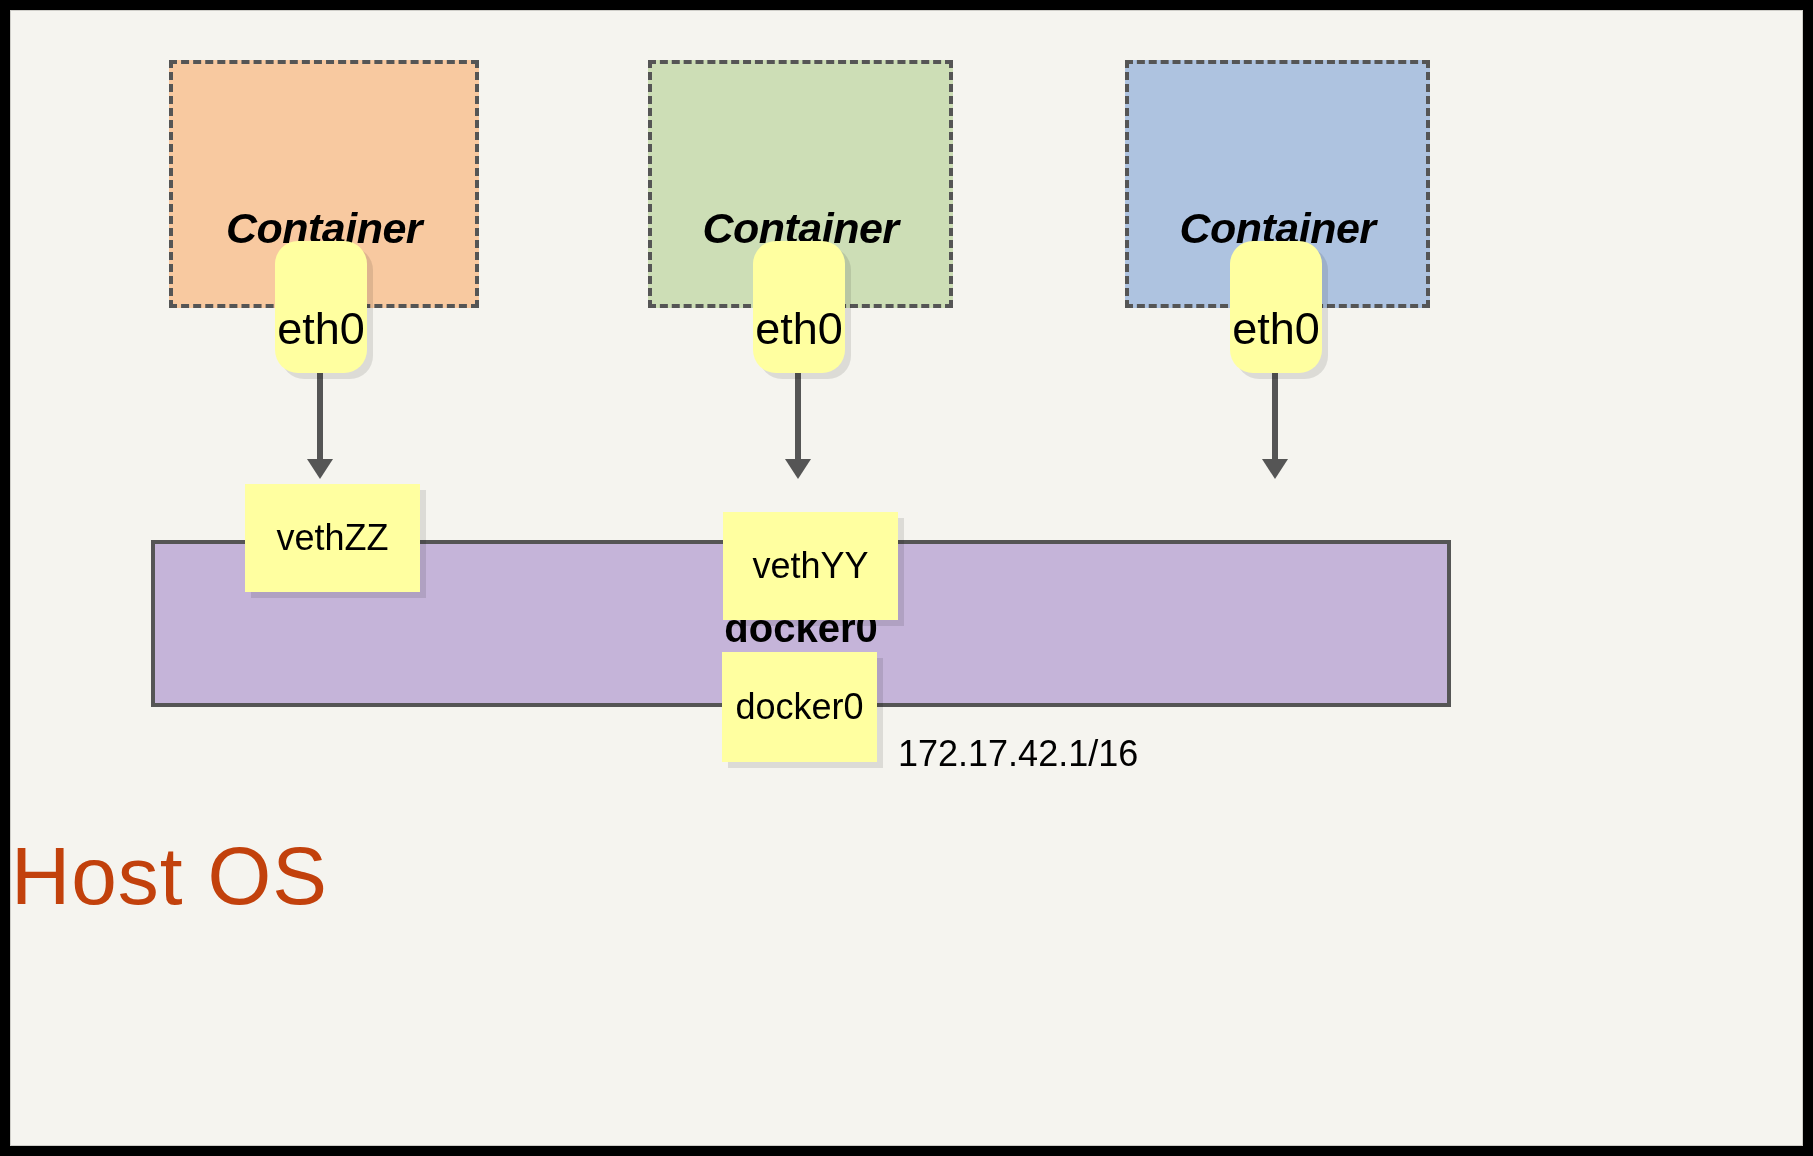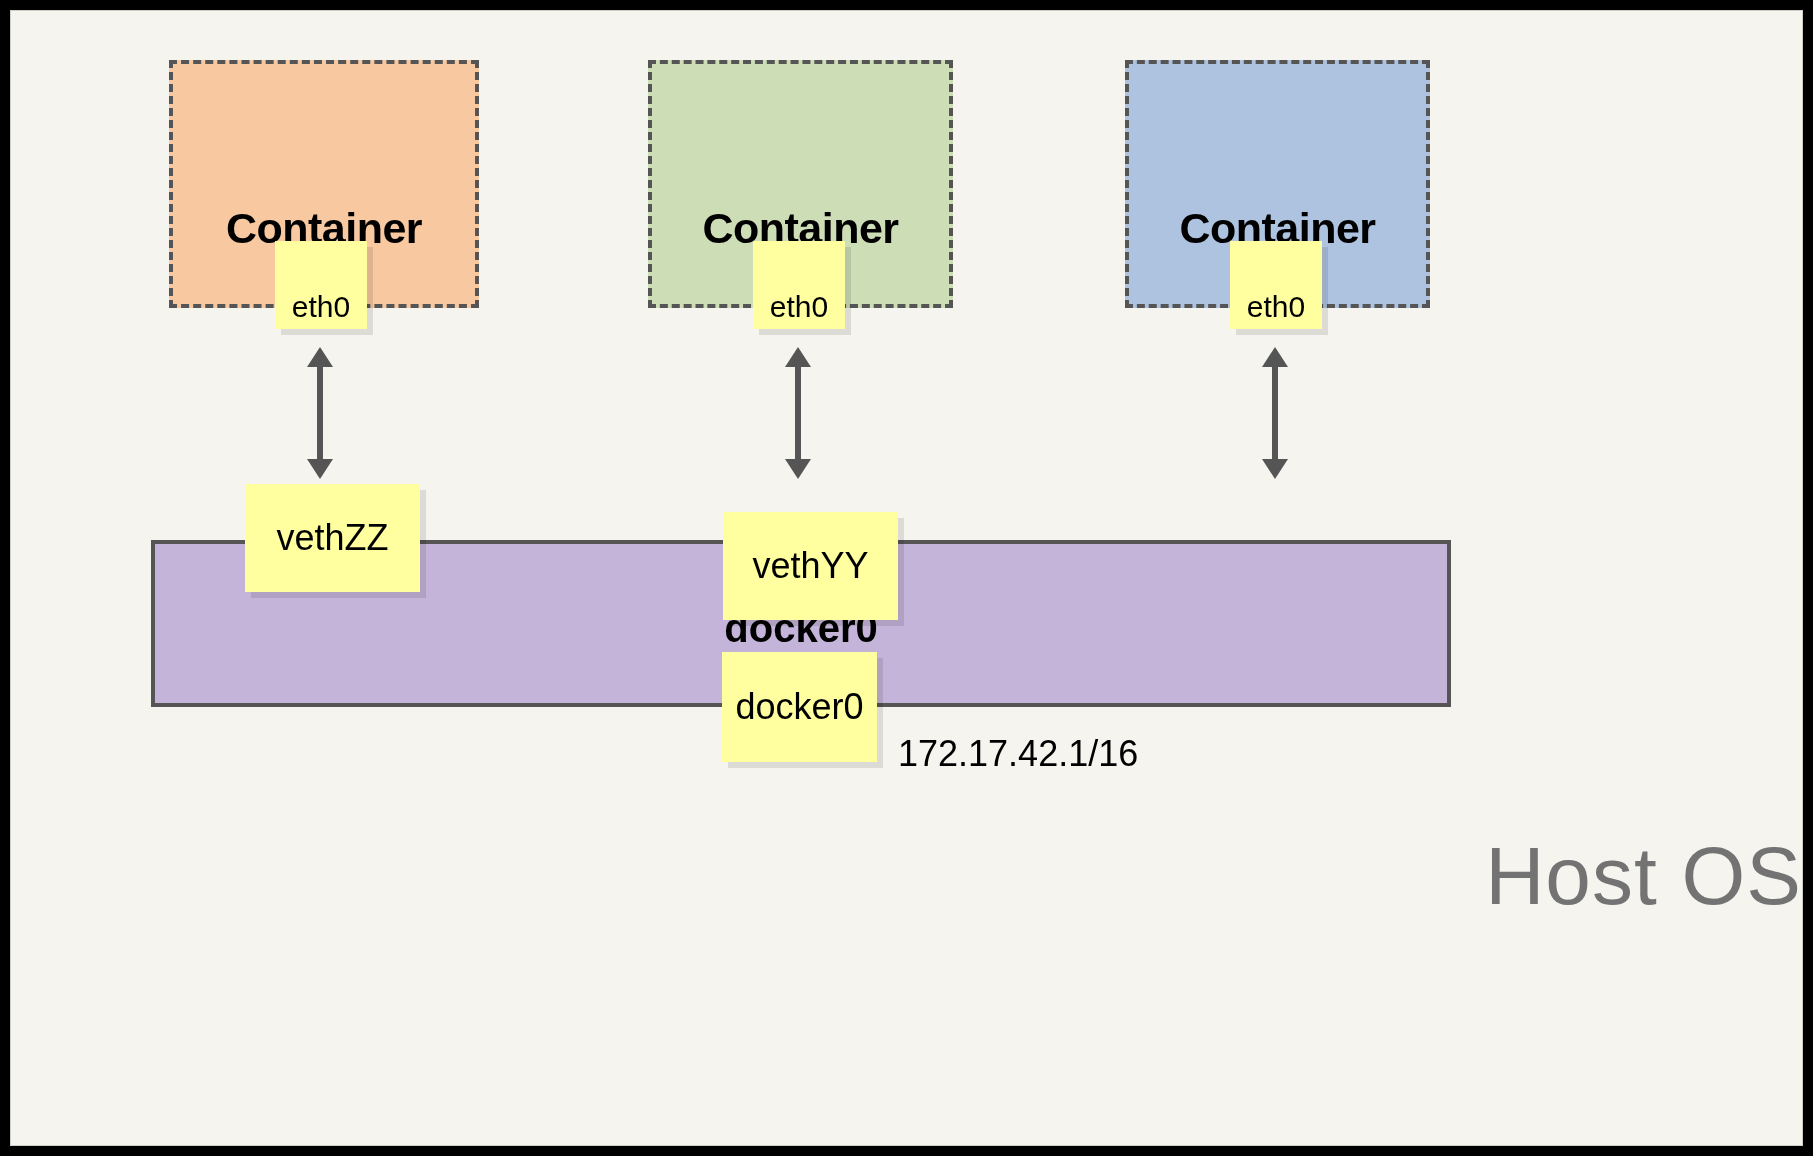--- a/index.html
+++ b/index.html
@@ -18,20 +18,21 @@
     box-sizing:border-box;
     overflow:hidden;
   }
 
   
   .container-box{
     position:absolute;
     box-sizing:border-box;
     border:4px dashed #555555;
     height:248px;
+    font-style:italic;
   }
   .container-title{
     position:absolute;
     left:0;right:0;
     top:140px;
     text-align:center;
     font-size:43px;
     font-weight:bold;
     color:#000;
     letter-spacing:-0.5px;
@@ -44,22 +45,23 @@
     box-shadow:6px 6px 0 rgba(0,0,0,0.10);
     display:flex;
     align-items:center;
     justify-content:center;
     color:#000;
     z-index:30;
   }
   .ybox span{ pointer-events:none; }
 
   .eth0-box{
-    width:92px;height:88px;
-    font-size:30px;
+    width:92px;height:132px;
+    font-size:45px;
+    border-radius:23px;
   }
   .eth0-box span{ position:relative; top:22px; }
 
   .veth-box{
     width:175px;height:108px;
     font-size:36px;
   }
 
   .docker0-box{
     width:155px;height:110px;
@@ -123,24 +125,24 @@
     font-size:36px;
     color:#000;
     z-index:20;
     margin-left:12px;
   }
 
   #host-os{
     position:absolute;
     left:0;right:0;
     top:818px;
-    text-align:right;
+    text-align:left;
     font-size:82px;
     font-weight:300;
-    color:#737373;
+    color:#c2410c;
     letter-spacing:1px;
   }
 </style>
 </head>
 <body>
 
 <div id="canvas">
 
   <div class="container-box" style="left:158px;top:49px;width:310px;background:#f8c9a0;">
     <div class="container-title">Container</div>

